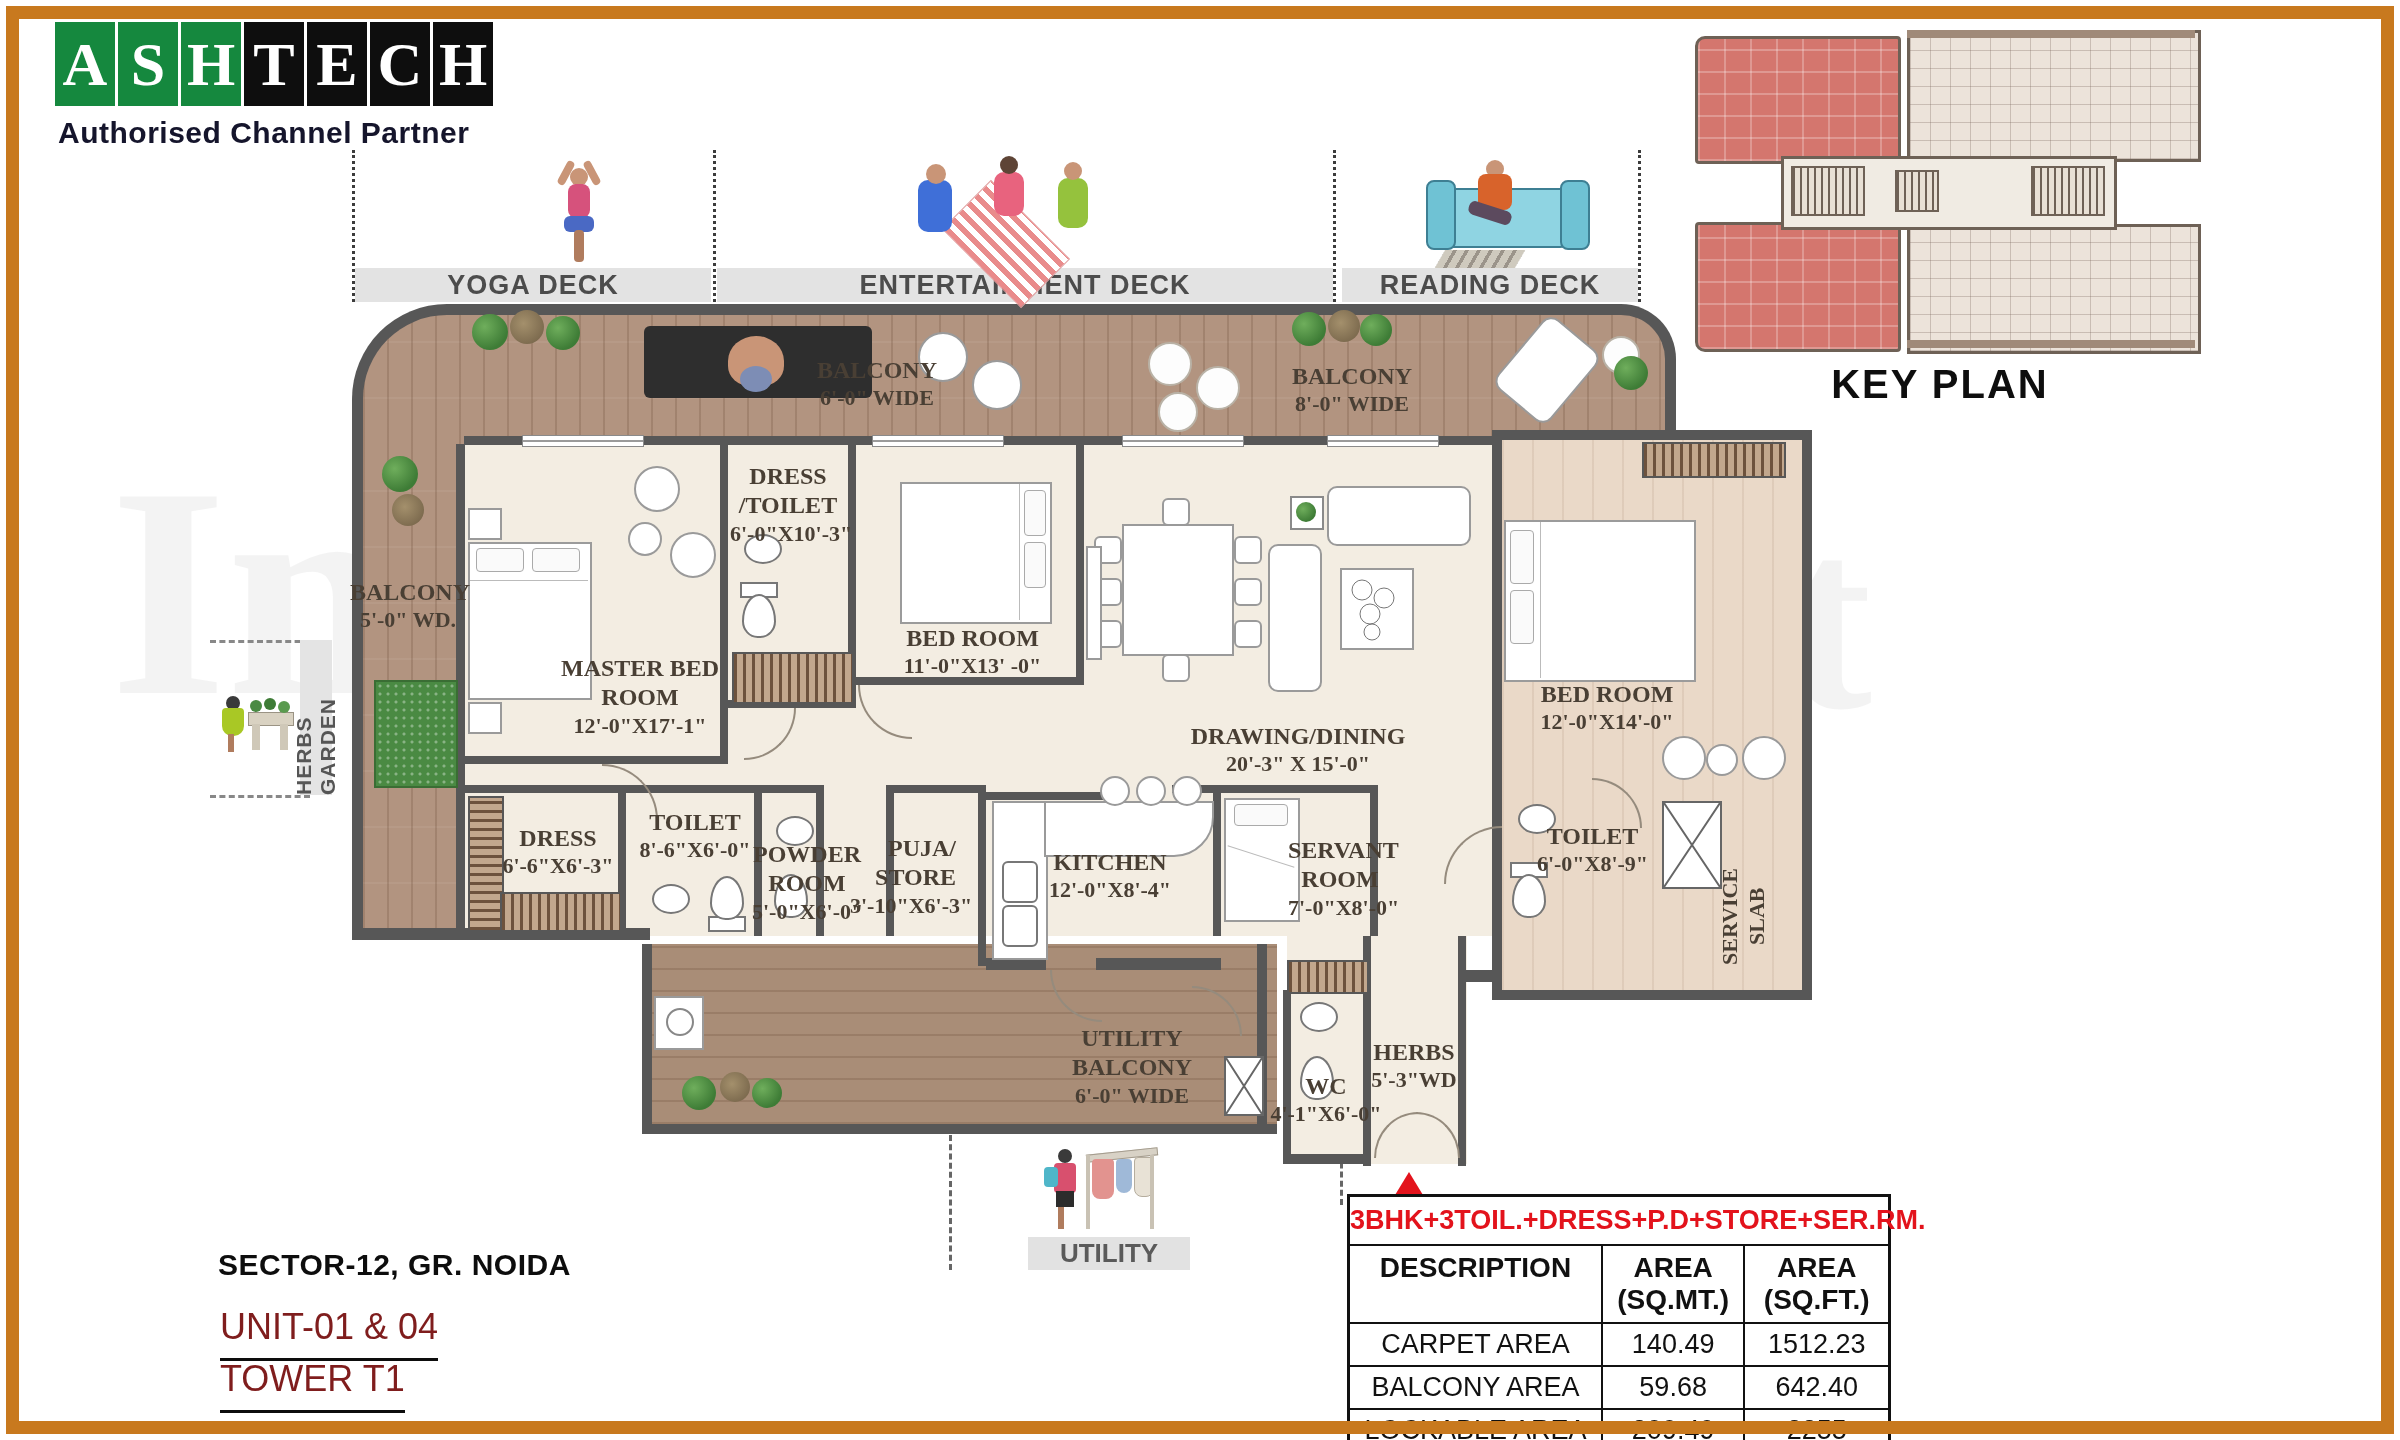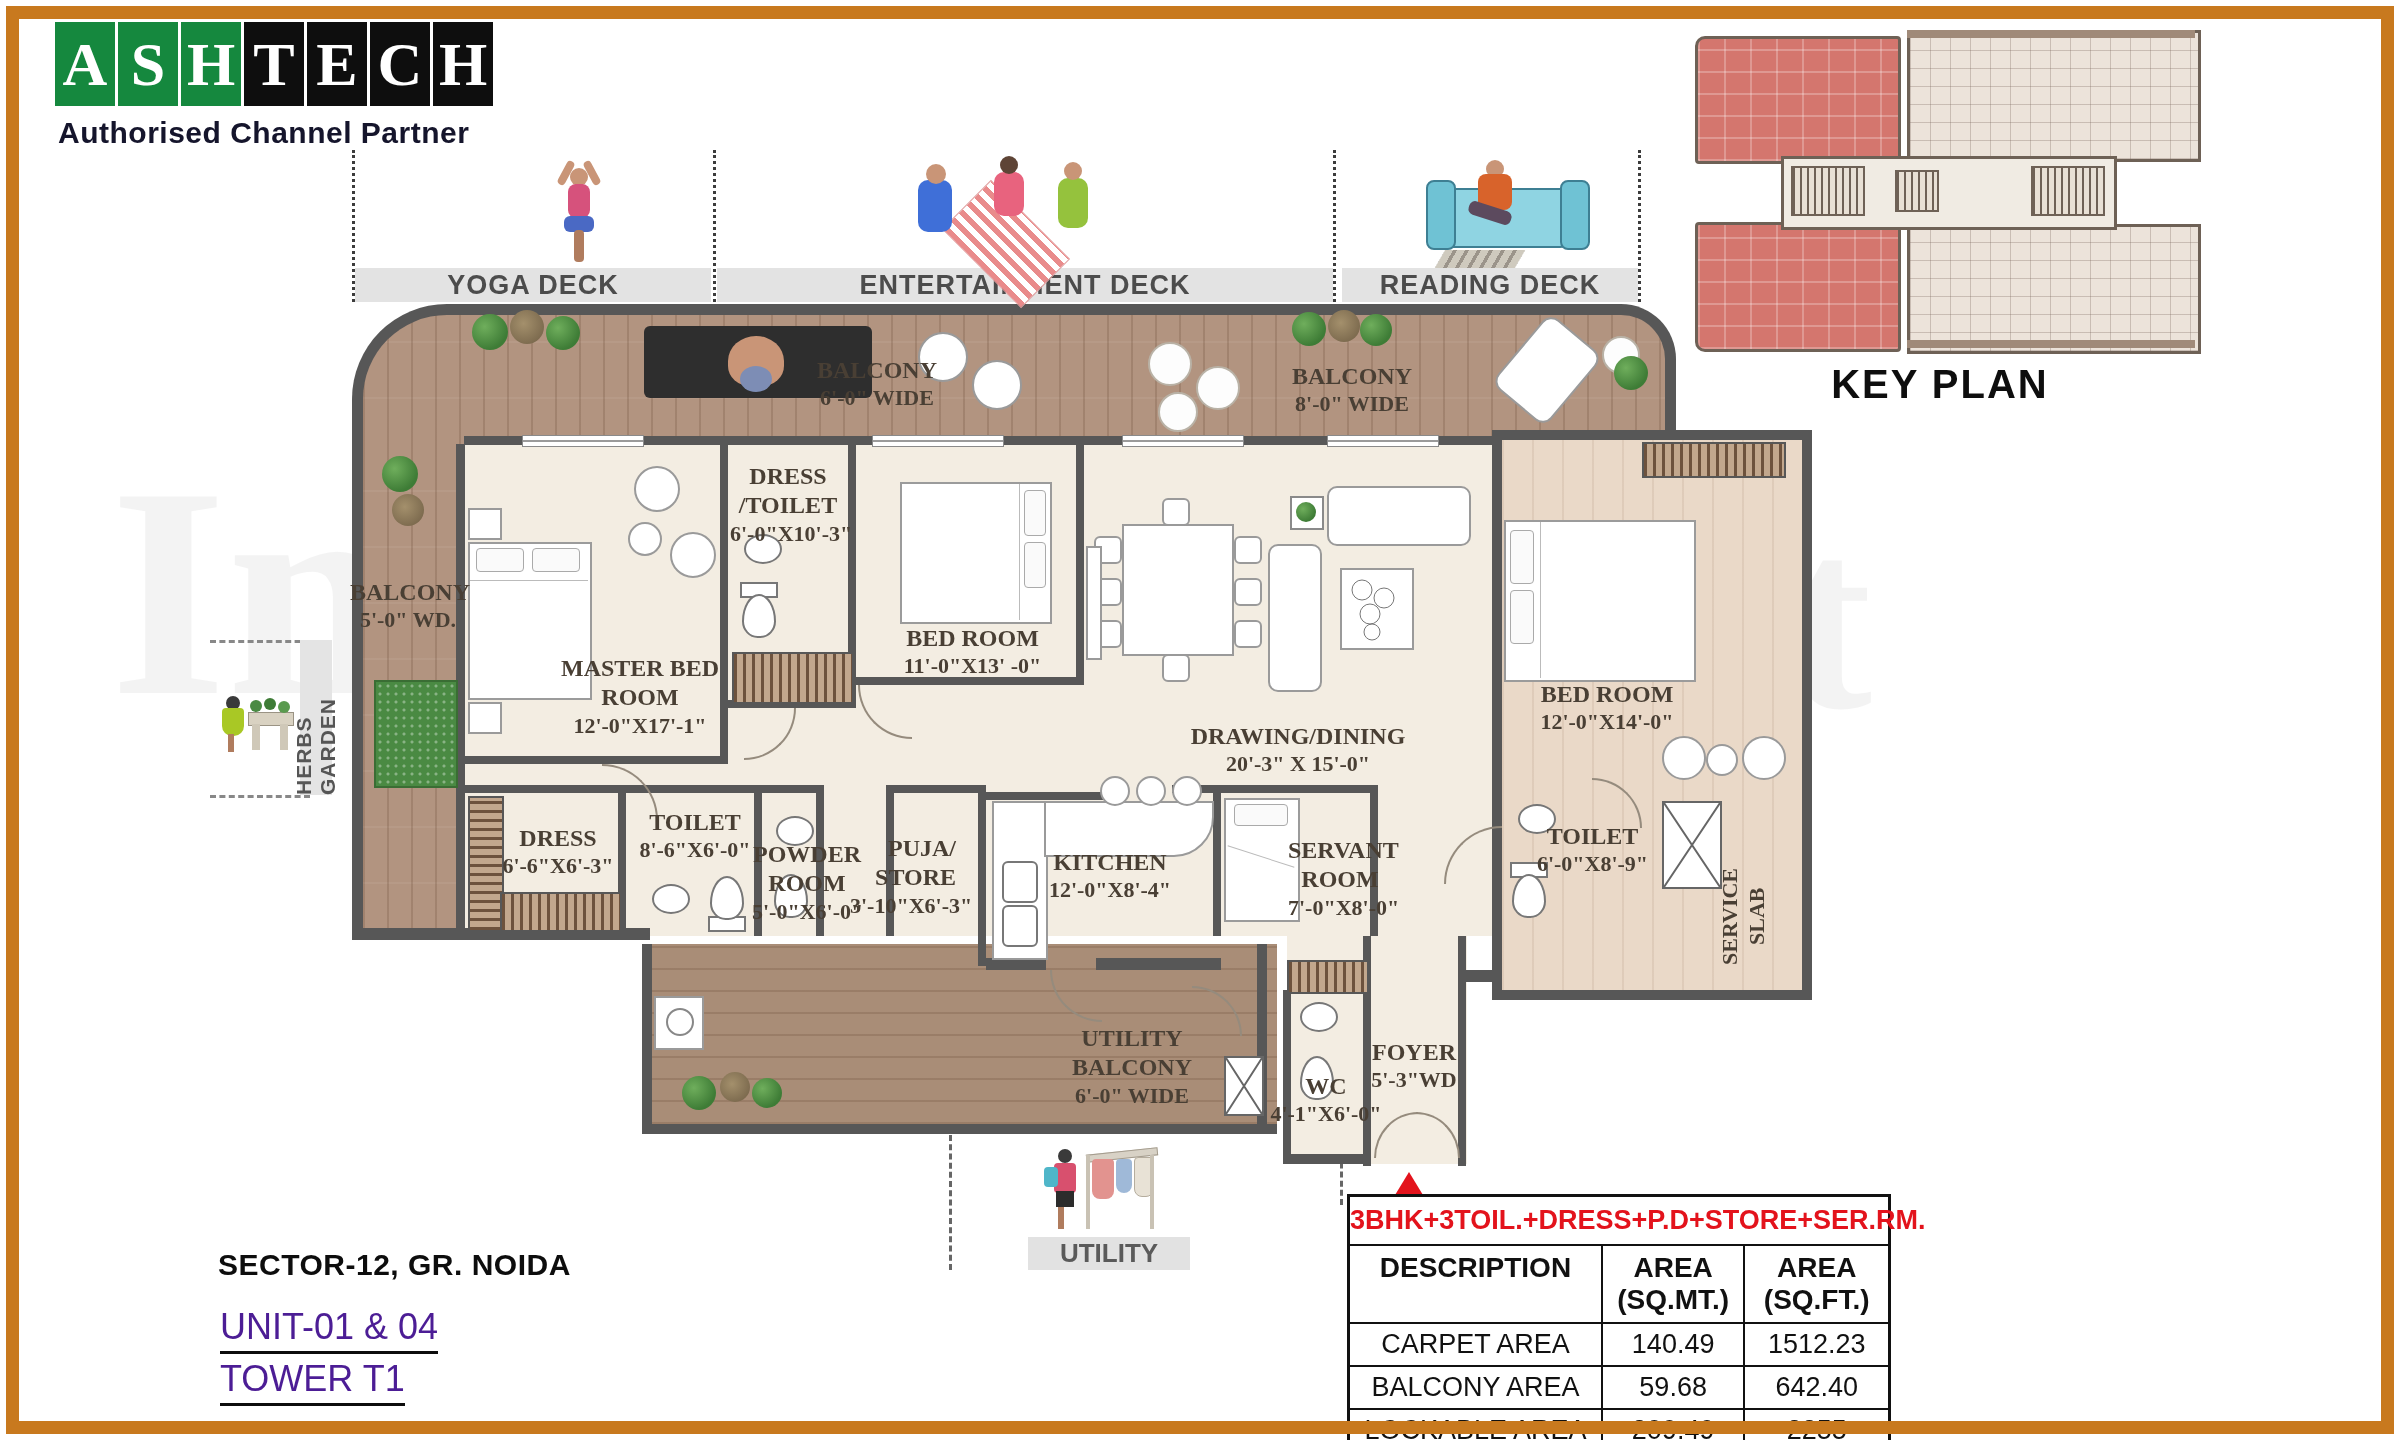--- a/index.html
+++ b/index.html
@@ -57,21 +57,21 @@
   .plant{position:absolute;border-radius:50%;background:radial-gradient(circle at 35% 35%,#6fae5c,#3e7c36 70%);z-index:9;}
   .plantb{position:absolute;border-radius:50%;background:radial-gradient(circle at 40% 40%,#a4906c,#7c6a4e 75%);z-index:9;}
   .pebble{position:absolute;border-radius:50%;background:#fdfdfd;border:2px solid #b9b2a6;z-index:9;}
   .hedge{position:absolute;background:#4a8a43;background-image:radial-gradient(rgba(255,255,255,.35) 1px,transparent 2px);background-size:8px 8px;border:2px solid #3a6d34;z-index:9;}
   .vtext{writing-mode:vertical-rl;transform:rotate(180deg);}
   
   #entry-arrow{position:absolute;width:0;height:0;border-left:17px solid transparent;border-right:17px solid transparent;border-bottom:28px solid #e3131c;z-index:25;}
   #entry-label{position:absolute;color:#e3131c;font-weight:bold;font-size:30px;letter-spacing:1px;z-index:25;}
   
   #loc-title{position:absolute;left:218px;top:1248px;font-size:30px;font-weight:bold;color:#0d0d0d;letter-spacing:.5px;}
-  .loc-sub{position:absolute;left:220px;font-size:36px;color:#4c1d95;border-bottom:3px solid #0d0d0d;padding-bottom:3px;}
+  .loc-sub{position:absolute;left:220px;font-size:36px;color:#7f1d1d;border-bottom:3px solid #0d0d0d;padding-bottom:10px;}
   
   #area-table{position:absolute;left:1347px;top:1194px;width:538px;background:#fff;border:3px solid #111;z-index:30;}
   #area-table .tt{border-bottom:2px solid #111;text-align:center;font-size:27px;font-weight:bold;color:#e3131c;padding:8px 0;}
   .trow{display:grid;grid-template-columns:47% 26.5% 26.5%;border-bottom:2px solid #111;}
   .trow:last-child{border-bottom:none;}
   .trow div{border-right:2px solid #111;text-align:center;padding:5px 2px;font-size:27px;color:#111;}
   .trow div:last-child{border-right:none;}
   .trow.hd div{font-weight:bold;font-size:28px;padding:6px 2px;}
   
   #utility-bar{position:absolute;left:1028px;top:1237px;width:162px;height:33px;background:#e2e2e2;display:flex;align-items:center;justify-content:center;font-size:26px;font-weight:600;color:#5a5a5a;z-index:20;}
@@ -421,21 +421,21 @@
     </div>
     <div class="rlabel" style="left:690px;top:728px;width:180px;">
       <span class="nm">UTILITY BALCONY</span>
         <span class="dm">6'-0" WIDE</span>
     </div>
     <div class="rlabel" style="left:918px;top:776px;width:112px;">
       <span class="nm">WC</span>
         <span class="dm">4'-1"X6'-0"</span>
     </div>
     <div class="rlabel" style="left:1016px;top:742px;width:92px;">
-      <span class="nm">FOYER</span>
+      <span class="nm">HERBS</span>
         <span class="dm">5'-3"WD</span>
     </div>
   </div>
 
   <div id="entry-arrow" style="left:1392px;top:1172px;"></div>
   <div id="entry-label" style="left:1352px;top:1202px;width:115px;text-align:center;">ENTRY</div>
 
   <div class="dashline" style="left:949px;top:1135px;height:135px;"></div>
   <div class="dashline" style="left:1340px;top:1135px;height:70px;"></div>
   <div class="mi" style="left:1052px;top:1145px;width:110px;height:88px;">

